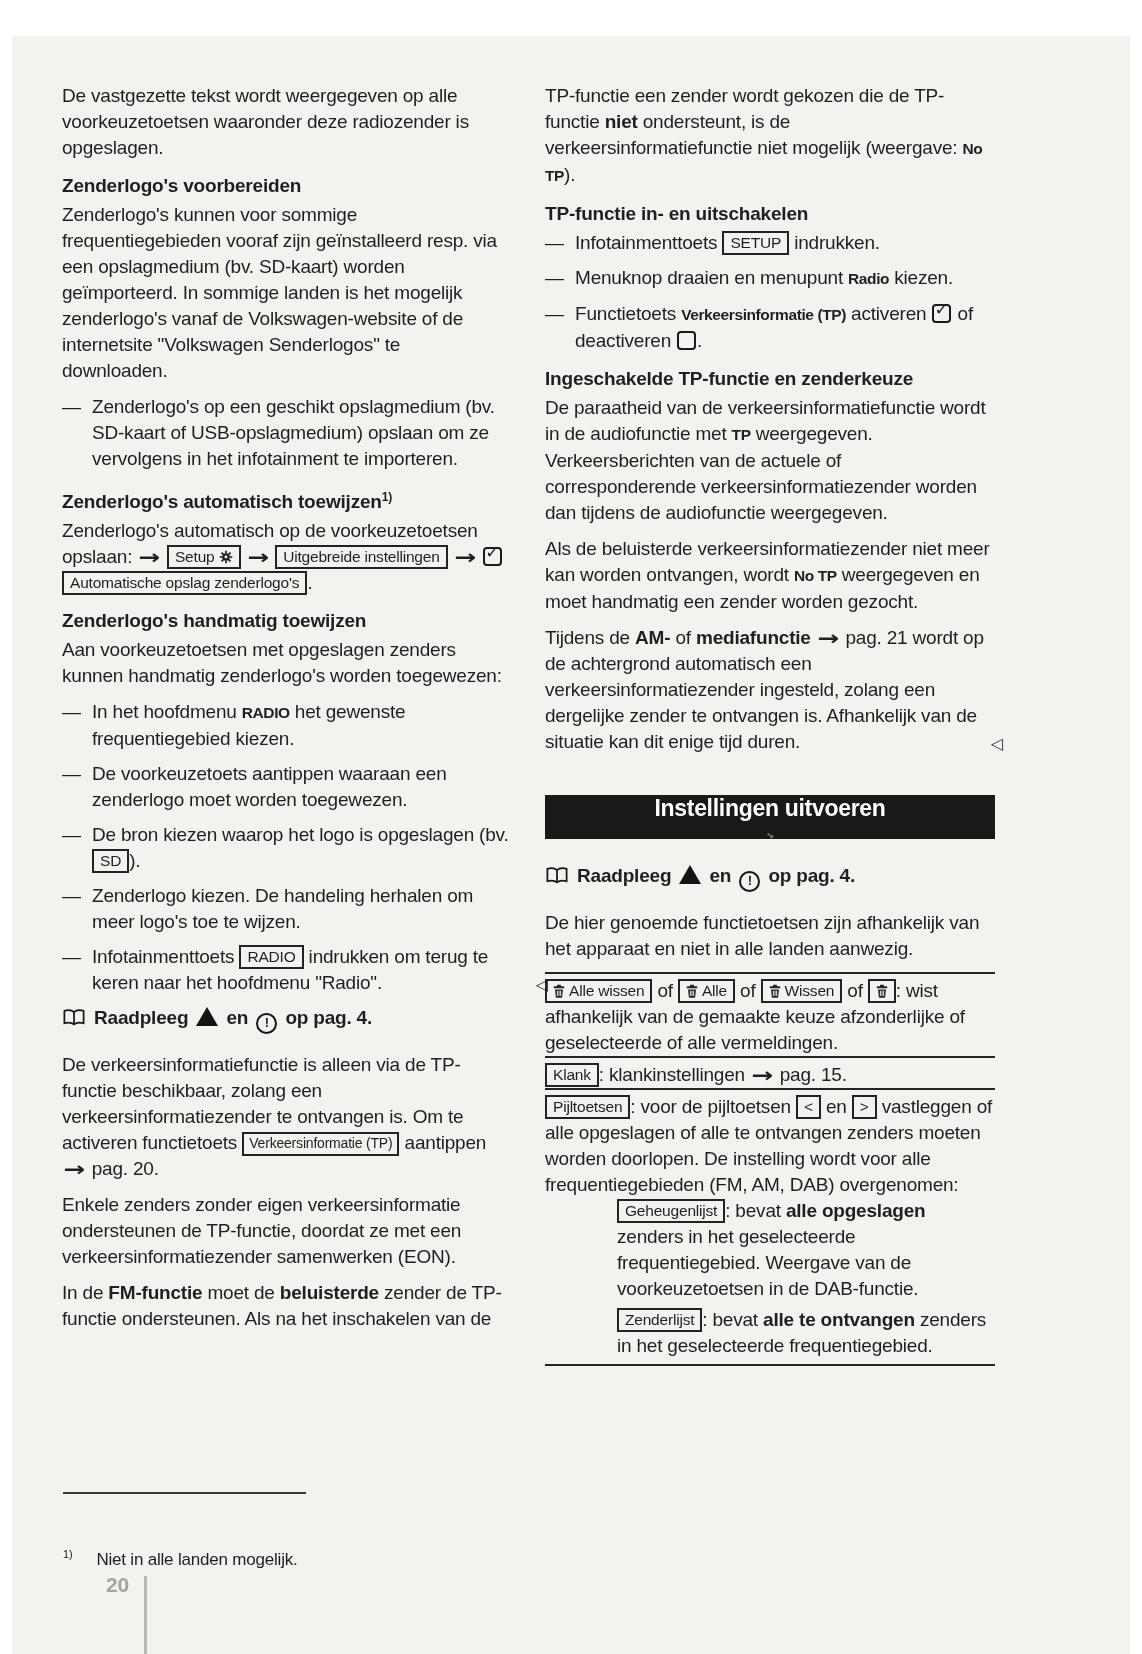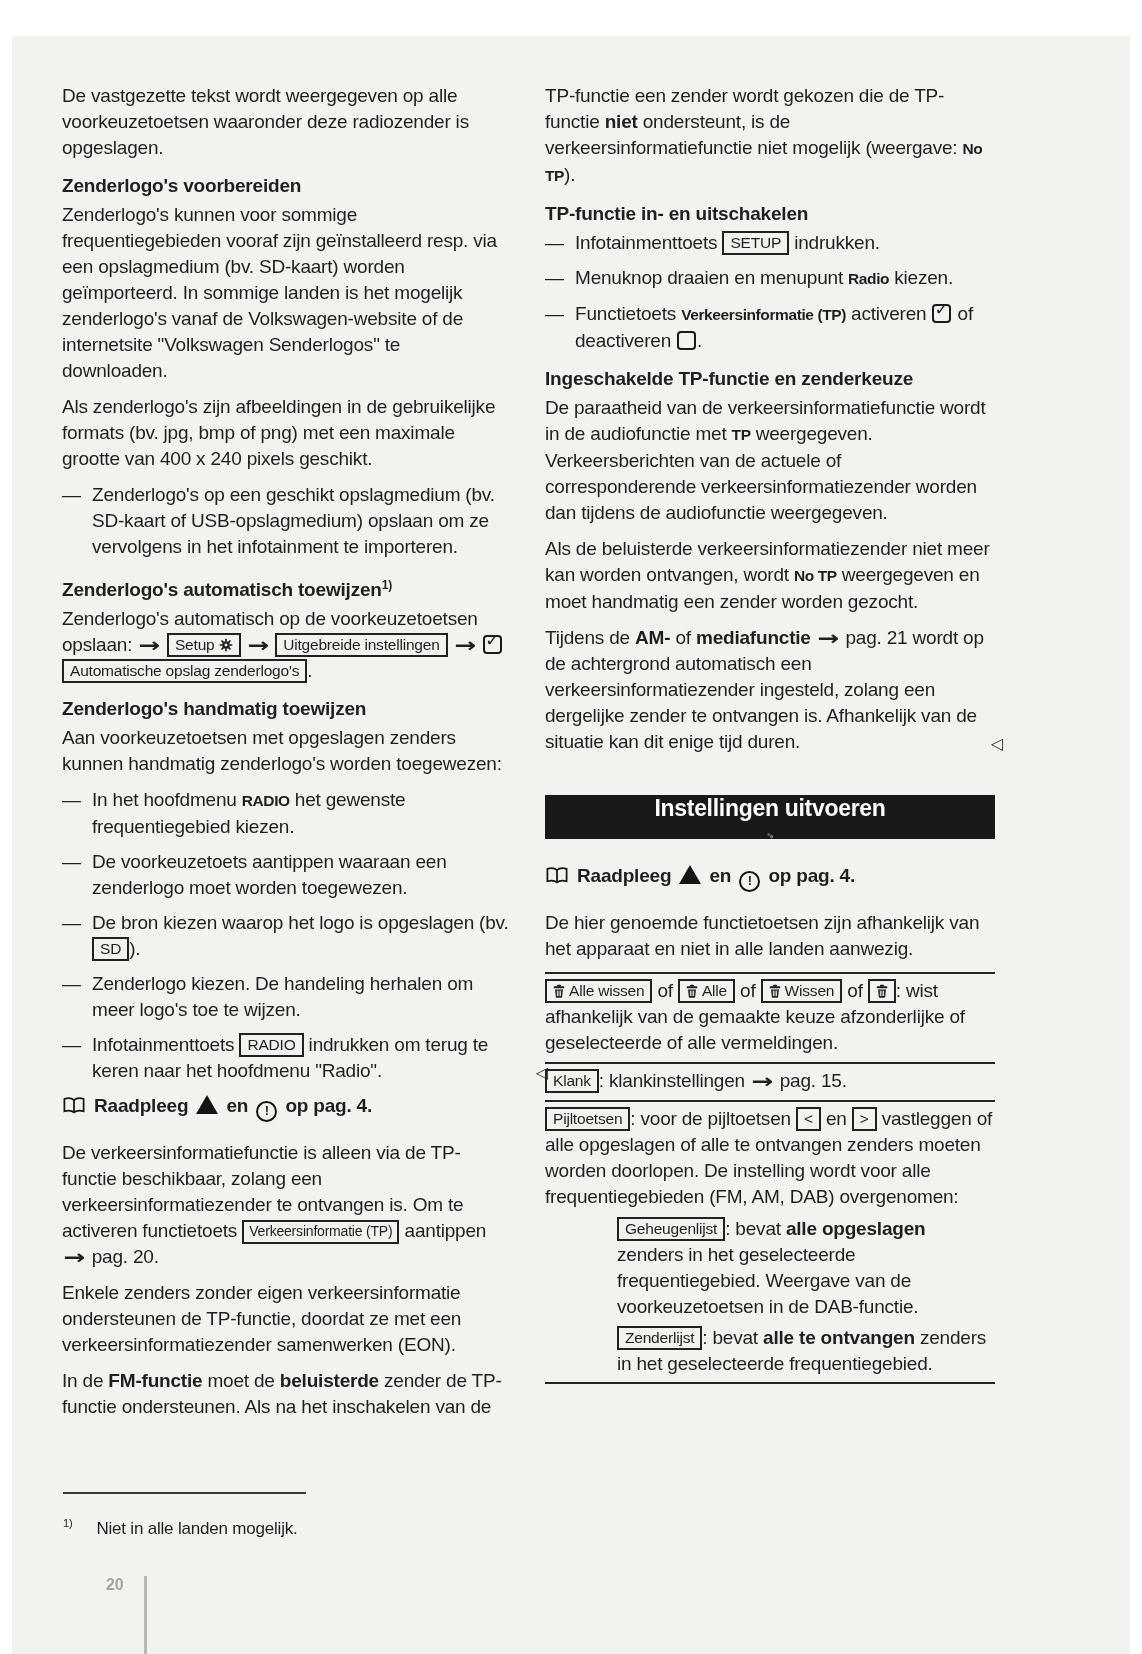--- a/index.html
+++ b/index.html
@@ -47,38 +47,37 @@
   .cond{font-weight:bold;font-size:15.5px;letter-spacing:-0.4px;}
   .key{display:inline-block;border:2px solid #222;border-radius:0;padding:0 6px 1px;
        font-size:15.5px;line-height:19px;vertical-align:1px;white-space:nowrap;letter-spacing:-0.2px;}
   .key.key-sm{font-size:14px;padding:0 5px 1px;}
   .key .tico{margin-right:4px;vertical-align:-2px;}
   .key.key-ico .tico{margin-right:0;}
   .key .gico{margin-left:4px;vertical-align:-2px;}
 
   .gbox{background:#d8d7d3;font-weight:bold;padding:6px 11px 7px;margin:8px 0 0;}
   .rule{height:0;border-top:2.2px solid #242424;}
-  .krow{padding:4px 0 6px;}
+  .krow{padding:4px 0 0;}
   .krow.ind{padding:0 0 5px 72px;}
 
   .fnrule{position:absolute;left:63px;top:1492px;width:243px;border-top:2px solid #3a3a3a;}
-  .footnote{position:absolute;left:63px;top:1510px;font-size:17px;}
+  .footnote{position:absolute;left:63px;top:1541px;font-size:17px;}
   .footnote sup{font-size:11px;margin-right:24px;}
-  .pagenum{position:absolute;left:106px;top:1572px;font-size:16px;font-weight:bold;color:#a5a4a1;}
+  .pagenum{position:absolute;left:106px;top:1572px;font-size:21px;font-weight:bold;color:#a5a4a1;}
   .vline{position:absolute;left:144px;top:1576px;width:3px;height:78px;background:#b9b8b5;}
 </style>
 </head>
 <body>
 
 <div class="paper"></div>
 <div class="col left-col" id="col-left">
     <div class="para"><span>De vastgezette tekst wordt weergegeven op alle voorkeuzetoetsen waaronder deze radiozender is opgeslagen.</span></div>
     <div class="hd"><span>Zenderlogo's voorbereiden</span></div>
     <div class="para"><span>Zenderlogo's kunnen voor sommige frequentiegebieden vooraf zijn geïnstalleerd resp. via een opslagmedium (bv. SD-kaart) worden geïmporteerd. In sommige landen is het mogelijk zenderlogo's vanaf de Volkswagen-website of de internetsite "Volkswagen Senderlogos" te downloaden.</span></div>
-    <div class="para"><span>Als zenderlogo's zijn afbeeldingen in de gebruikelijke formats (bv. jpg, bmp of png) met een maximale grootte van 400 x 240 pixels geschikt.</span></div>
     <div class="bul"><span class="dash">—</span><span>Zenderlogo's op een geschikt opslagmedium (bv. SD-kaart of USB-opslagmedium) opslaan om ze vervolgens in het infotainment te importeren.</span></div>
     <div class="hd"><span>Zenderlogo's automatisch toewijzen</span><sup>1)</sup></div>
     <div class="para"><span>Zenderlogo's automatisch op de voorkeuzetoetsen opslaan: </span><span class="arr">→</span><span> </span><span class="key"><span>Setup</span><svg class="gico" width="14" height="14" viewBox="0 0 20 20">
           <path d="M10 1v4M10 15v4M1 10h4M15 10h4M3.6 3.6l2.9 2.9M13.5 13.5l2.9 2.9M16.4 3.6l-2.9 2.9M6.5 13.5l-2.9 2.9" stroke="#1e1e1e" stroke-width="2.4"></path>
           <circle cx="10" cy="10" r="5.4" fill="#1e1e1e"></circle>
           <circle cx="10" cy="10" r="2.1" fill="#f3f2ef"></circle>
         </svg></span><span> </span><span class="arr">→</span><span> </span><span class="key"><span>Uitgebreide instellingen</span></span><span> </span><span class="arr">→</span><span> </span><span class="cbx"><span class="ck">✓</span></span><span> </span><span class="key"><span>Automatische opslag zenderlogo's</span></span><span>.</span></div>
     <div class="hd"><span>Zenderlogo's handmatig toewijzen</span></div>
     <div class="para"><span>Aan voorkeuzetoetsen met opgeslagen zenders kunnen handmatig zenderlogo's worden toegewezen:</span></div>
     <div class="bul"><span class="dash">—</span><span>In het hoofdmenu </span><span class="cond">RADIO</span><span> het gewenste frequentiegebied kiezen.</span></div>

